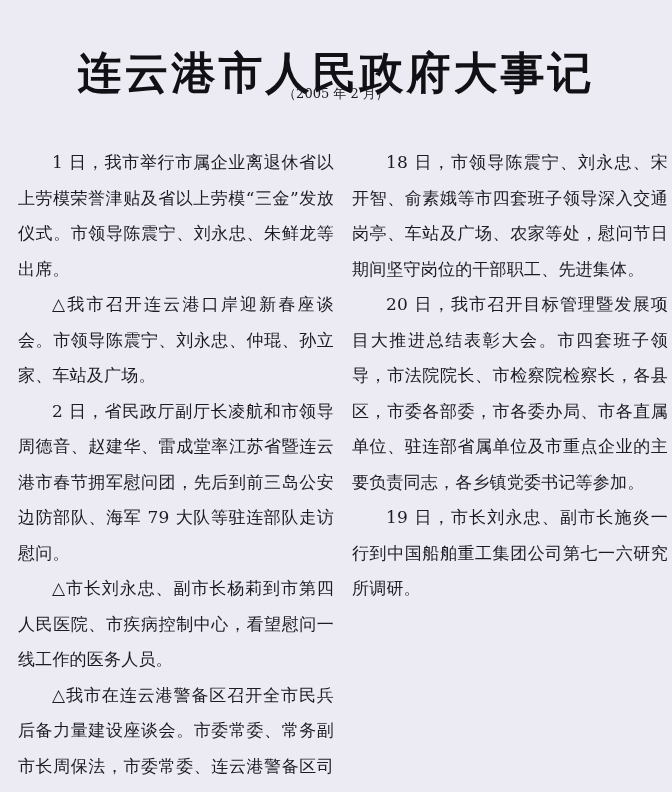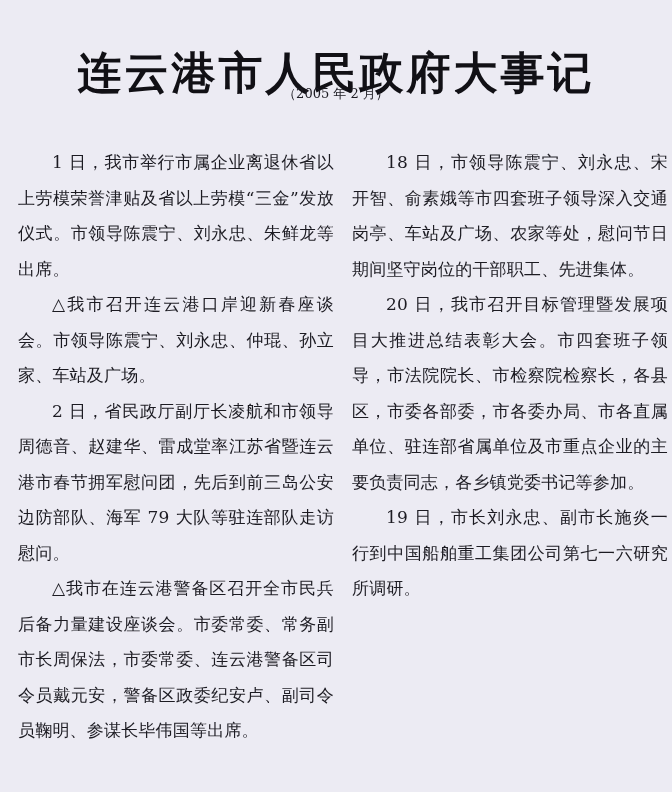--- a/index.html
+++ b/index.html
@@ -63,20 +63,21 @@
 <body>
 
 <div class="page">
   <h1 class="title">连云港市人民政府大事记</h1>
   <div class="subtitle">（2005 年 2 月）</div>
 
   <div class="col col-left">
     <p class="para">1 日，我市举行市属企业离退休省以上劳模荣誉津贴及省以上劳模“三金”发放仪式。市领导陈震宁、刘永忠、朱鲜龙等出席。</p>
     <p class="para">△我市召开连云港口岸迎新春座谈会。市领导陈震宁、刘永忠、仲琨、孙立家、车站及广场。</p>
     <p class="para">2 日，省民政厅副厅长凌航和市领导周德音、赵建华、雷成堂率江苏省暨连云港市春节拥军慰问团，先后到前三岛公安边防部队、海军 79 大队等驻连部队走访慰问。</p>
+    <p class="para">△市长刘永忠、副市长杨莉到市第四人民医院、市疾病控制中心，看望慰问一线工作的医务人员。</p>
     <p class="para">△我市在连云港警备区召开全市民兵后备力量建设座谈会。市委常委、常务副市长周保法，市委常委、连云港警备区司令员戴元安，警备区政委纪安卢、副司令员鞠明、参谋长毕伟国等出席。</p>
 
   </div>
 
   <div class="col col-right">
     <p class="para">18 日，市领导陈震宁、刘永忠、宋开智、俞素娥等市四套班子领导深入交通岗亭、车站及广场、农家等处，慰问节日期间坚守岗位的干部职工、先进集体。</p>
     <p class="para">20 日，我市召开目标管理暨发展项目大推进总结表彰大会。市四套班子领导，市法院院长、市检察院检察长，各县区，市委各部委，市各委办局、市各直属单位、驻连部省属单位及市重点企业的主要负责同志，各乡镇党委书记等参加。</p>
     <p class="para">19 日，市长刘永忠、副市长施炎一行到中国船舶重工集团公司第七一六研究所调研。</p>
 
   </div>

